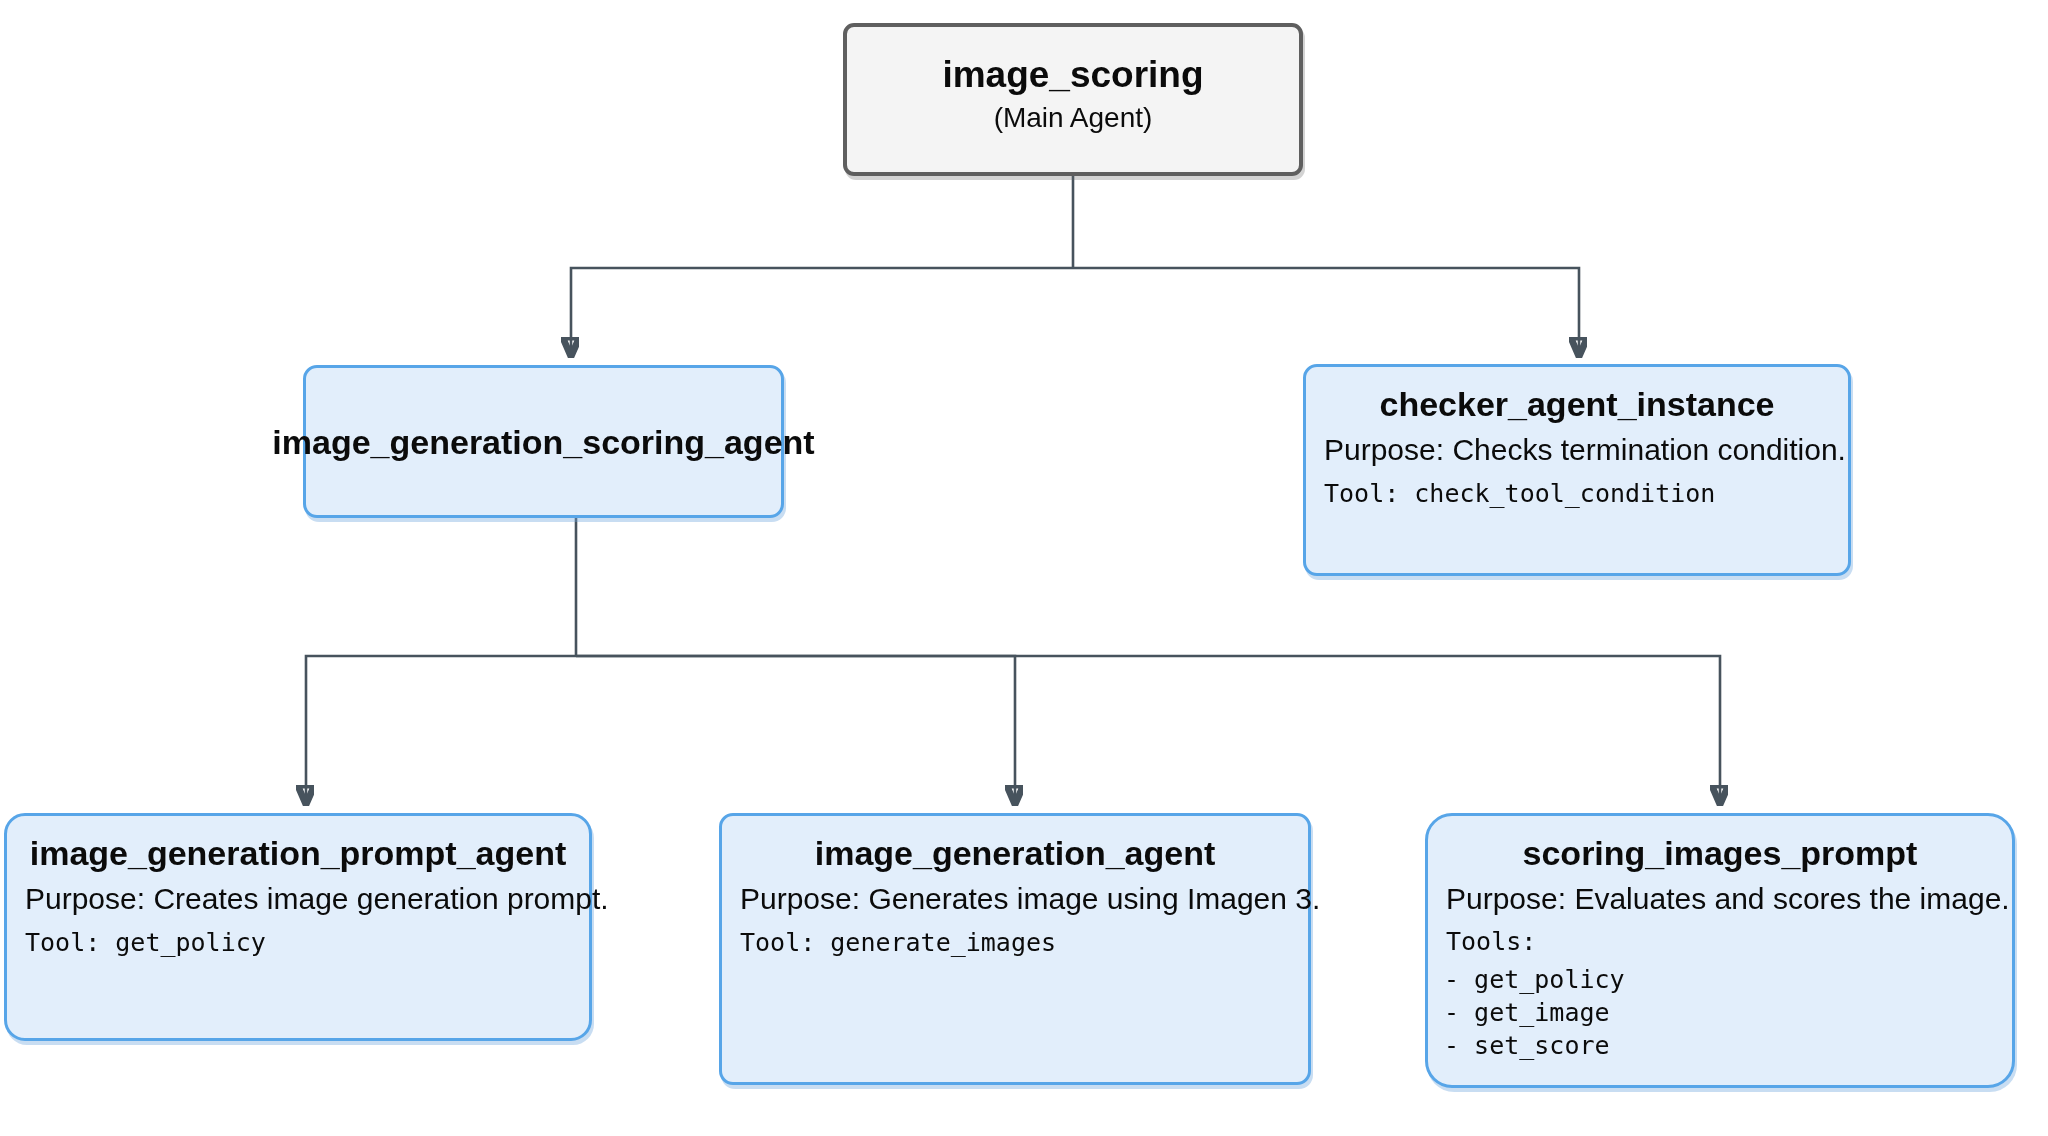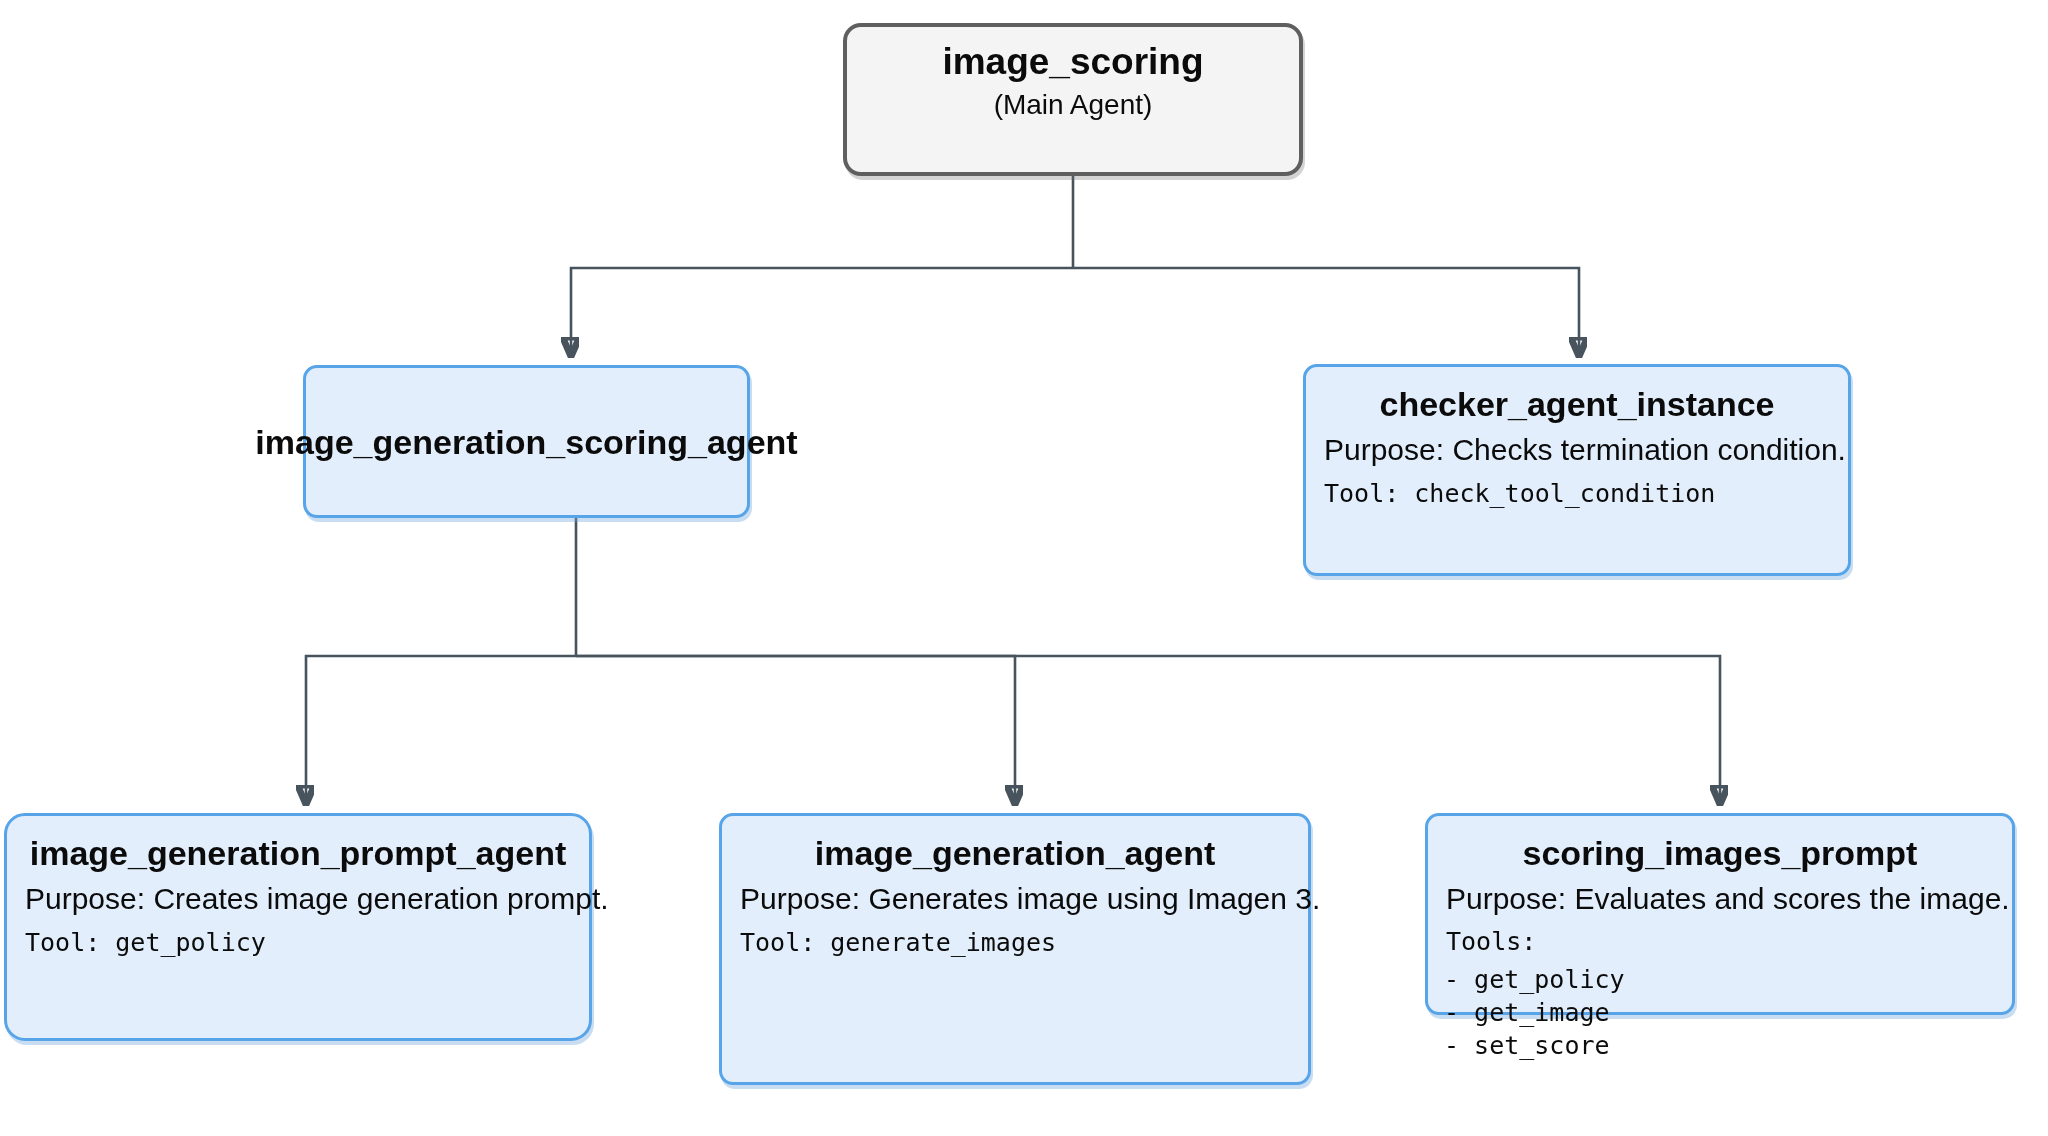--- a/index.html
+++ b/index.html
@@ -36,24 +36,24 @@
   .node {
     position: absolute;
     background: var(--node-fill);
     border: 3px solid var(--node-border);
     border-radius: 14px;
     box-shadow: 2px 4px 0 rgba(110, 165, 220, 0.38);
   }
   .node.main {
     background: var(--main-fill);
     border: 4px solid var(--main-border);
-    border-radius: 18px;
+    border-radius: 11px;
     box-shadow: 2px 4px 0 rgba(110, 110, 110, 0.30);
     text-align: center;
-    padding-top: 12px;
+    padding-top: 25px;
   }
   .node.center-only {
     display: flex;
     align-items: center;
     justify-content: center;
   }
   .node-title {
     font-weight: bold;
     font-size: 34px;
     line-height: 46px;
@@ -101,21 +101,21 @@
     <path d="M576 656 L306 656 L306 802" marker-end="url(#arrow)"></path>
     <path d="M576 656 L1015 656 L1015 802" marker-end="url(#arrow)"></path>
     <path d="M576 656 L1720 656 L1720 802" marker-end="url(#arrow)"></path>
   </svg>
 
   <div class="node main" style="left:843px; top:23px; width:460px; height:153px;">
     <div class="node-title">image_scoring</div>
     <div class="node-subtitle">(Main Agent)</div>
   </div>
 
-  <div class="node center-only" style="left:303px; top:365px; width:447px; height:153px;">
+  <div class="node center-only" style="left:303px; top:365px; width:481px; height:153px;">
     <div class="node-title">image_generation_scoring_agent</div>
   </div>
 
   <div class="node detail-node" style="left:1303px; top:364px; width:548px; height:212px;">
     <div class="node-title">checker_agent_instance</div>
     <div class="body-line">Purpose: Checks termination condition.</div>
     <div class="body-line mono">Tool: check_tool_condition</div>
   </div>
 
   <div class="node detail-node" style="left:4px; top:813px; width:588px; height:228px;border-radius:21px;">
@@ -123,21 +123,21 @@
     <div class="body-line">Purpose: Creates image generation prompt.</div>
     <div class="body-line mono">Tool: get_policy</div>
   </div>
 
   <div class="node detail-node" style="left:719px; top:813px; width:592px; height:272px;">
     <div class="node-title">image_generation_agent</div>
     <div class="body-line">Purpose: Generates image using Imagen 3.</div>
     <div class="body-line mono">Tool: generate_images</div>
   </div>
 
-  <div class="node detail-node" style="left:1425px; top:813px; width:590px; height:202px;">
+  <div class="node detail-node" style="left:1425px; top:813px; width:590px; height:275px;border-radius:27px;">
     <div class="node-title">scoring_images_prompt</div>
     <div class="body-line">Purpose: Evaluates and scores the image.</div>
     <div class="body-line mono tools-label">Tools:</div>
     <div class="tools-list">
       <div class="mono">- get_policy</div>
       <div class="mono">- get_image</div>
       <div class="mono">- set_score</div>
     </div>
   </div>
 

